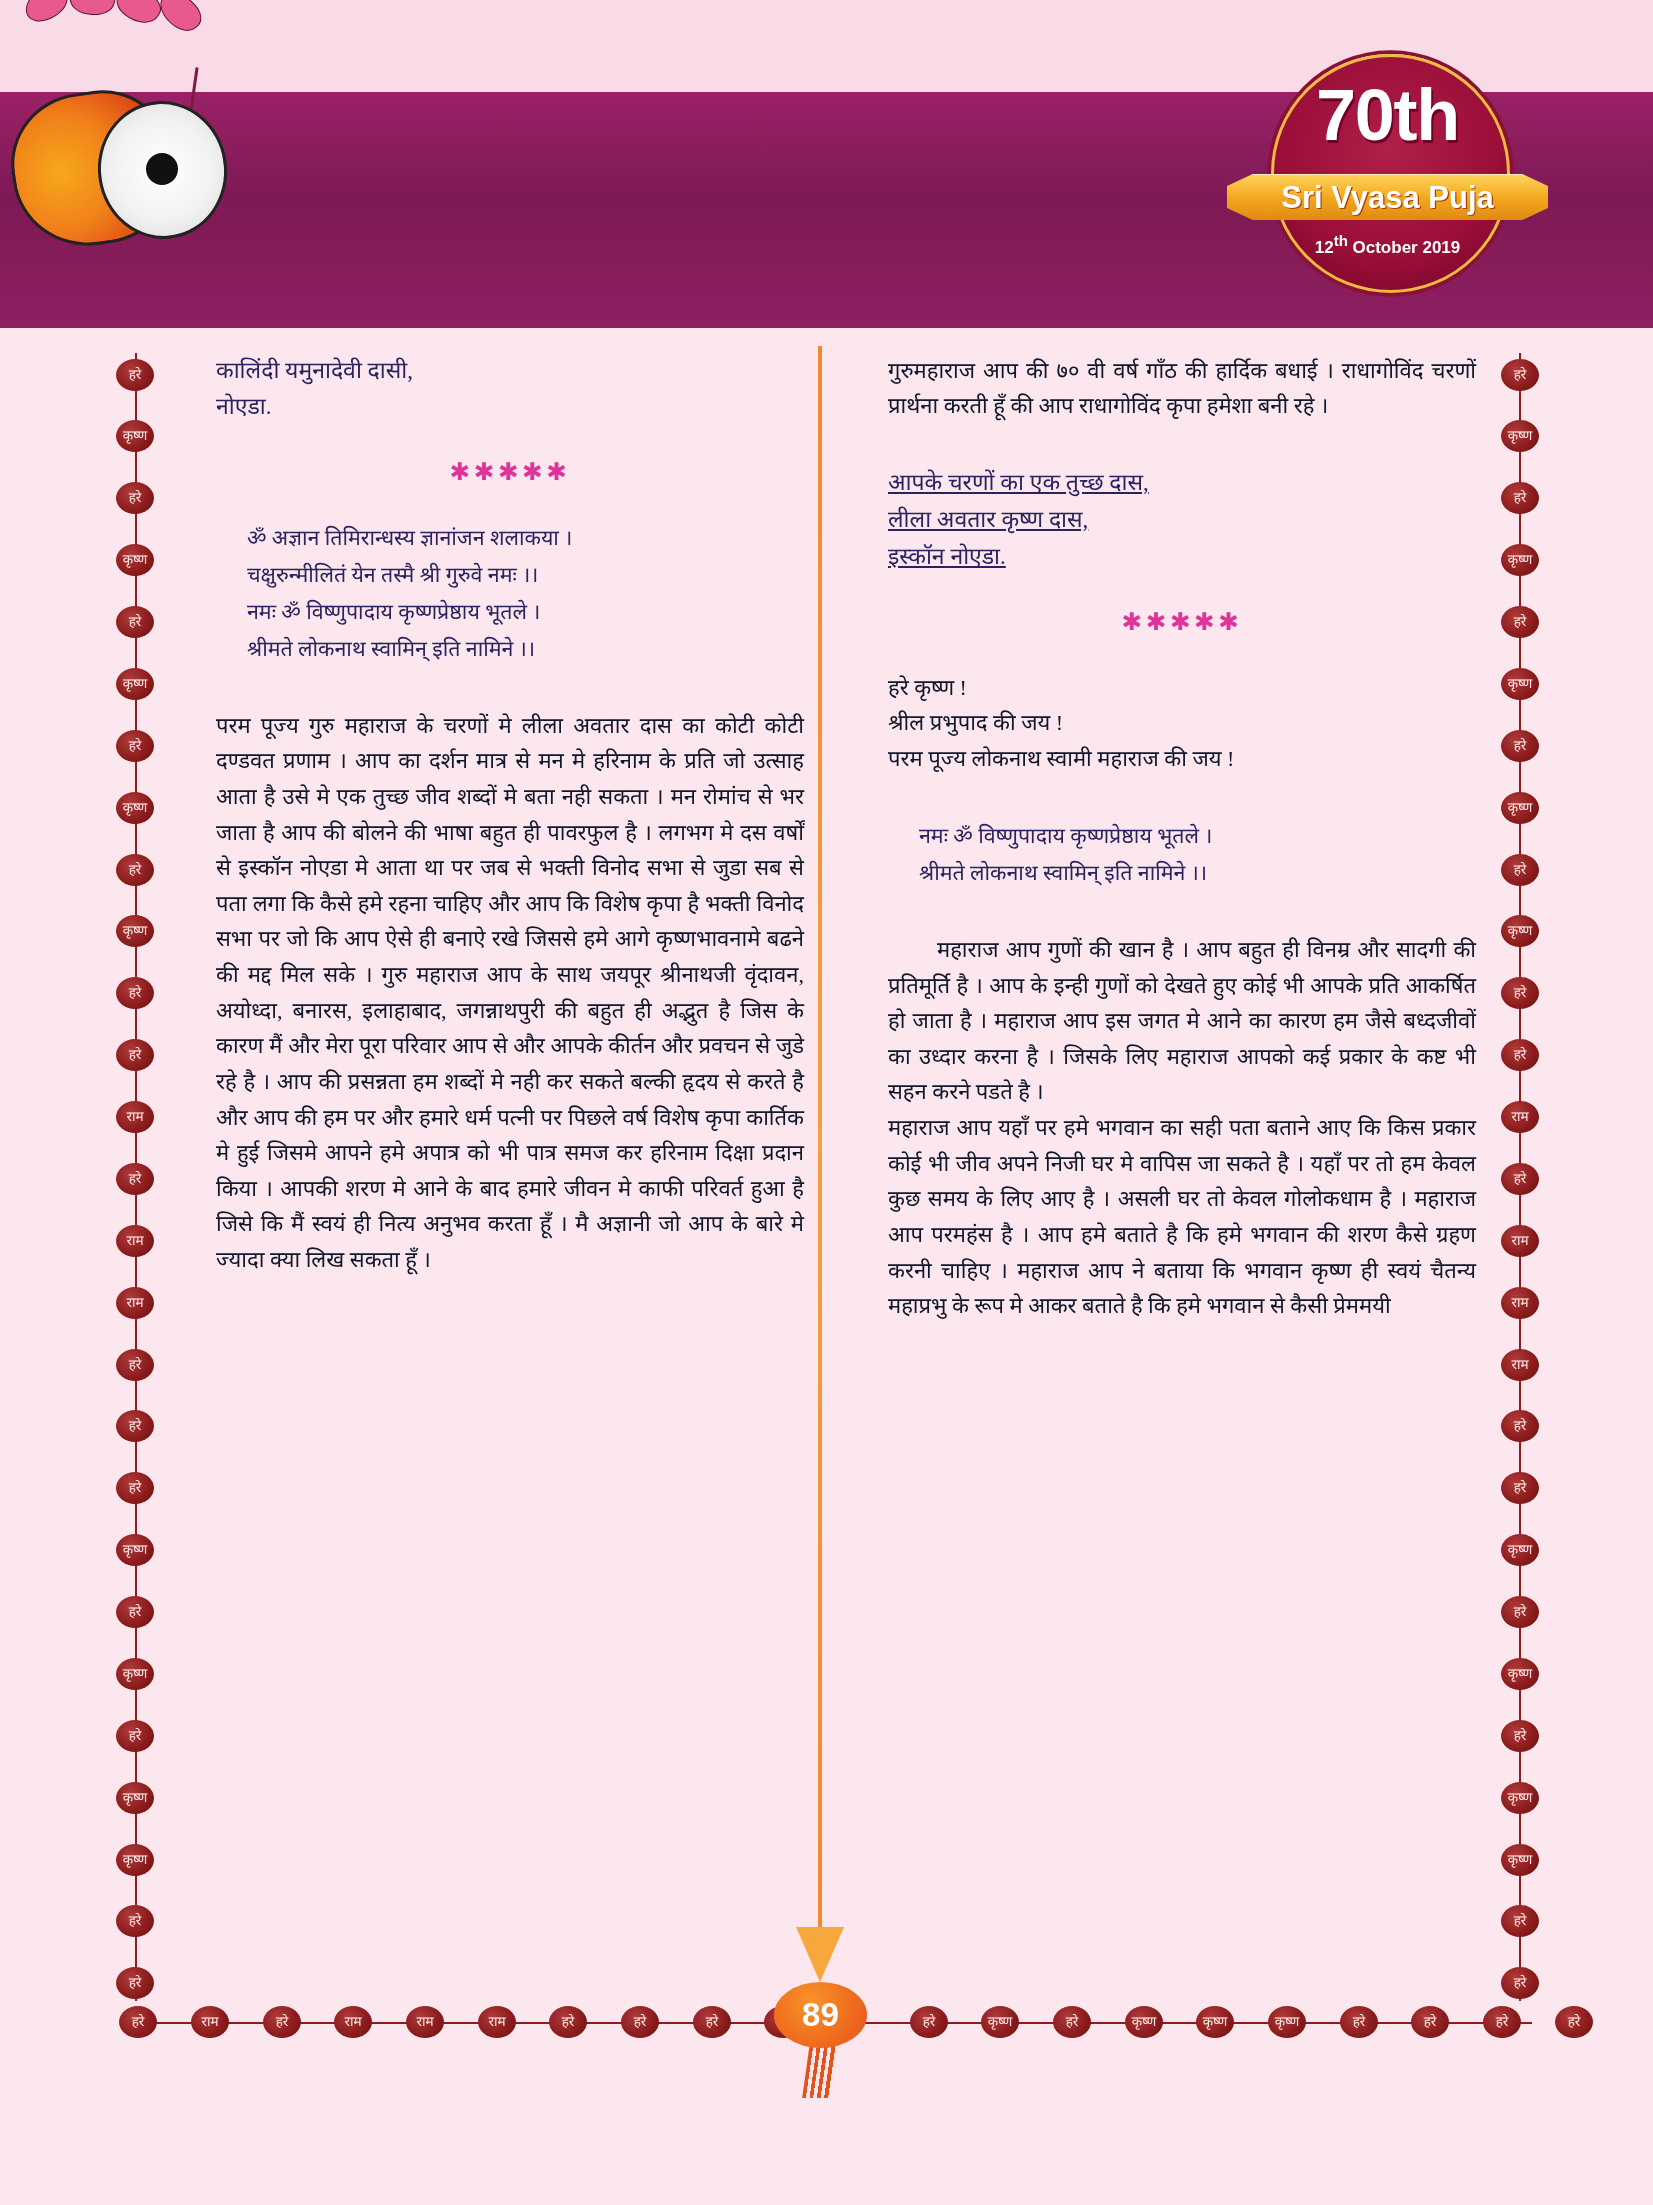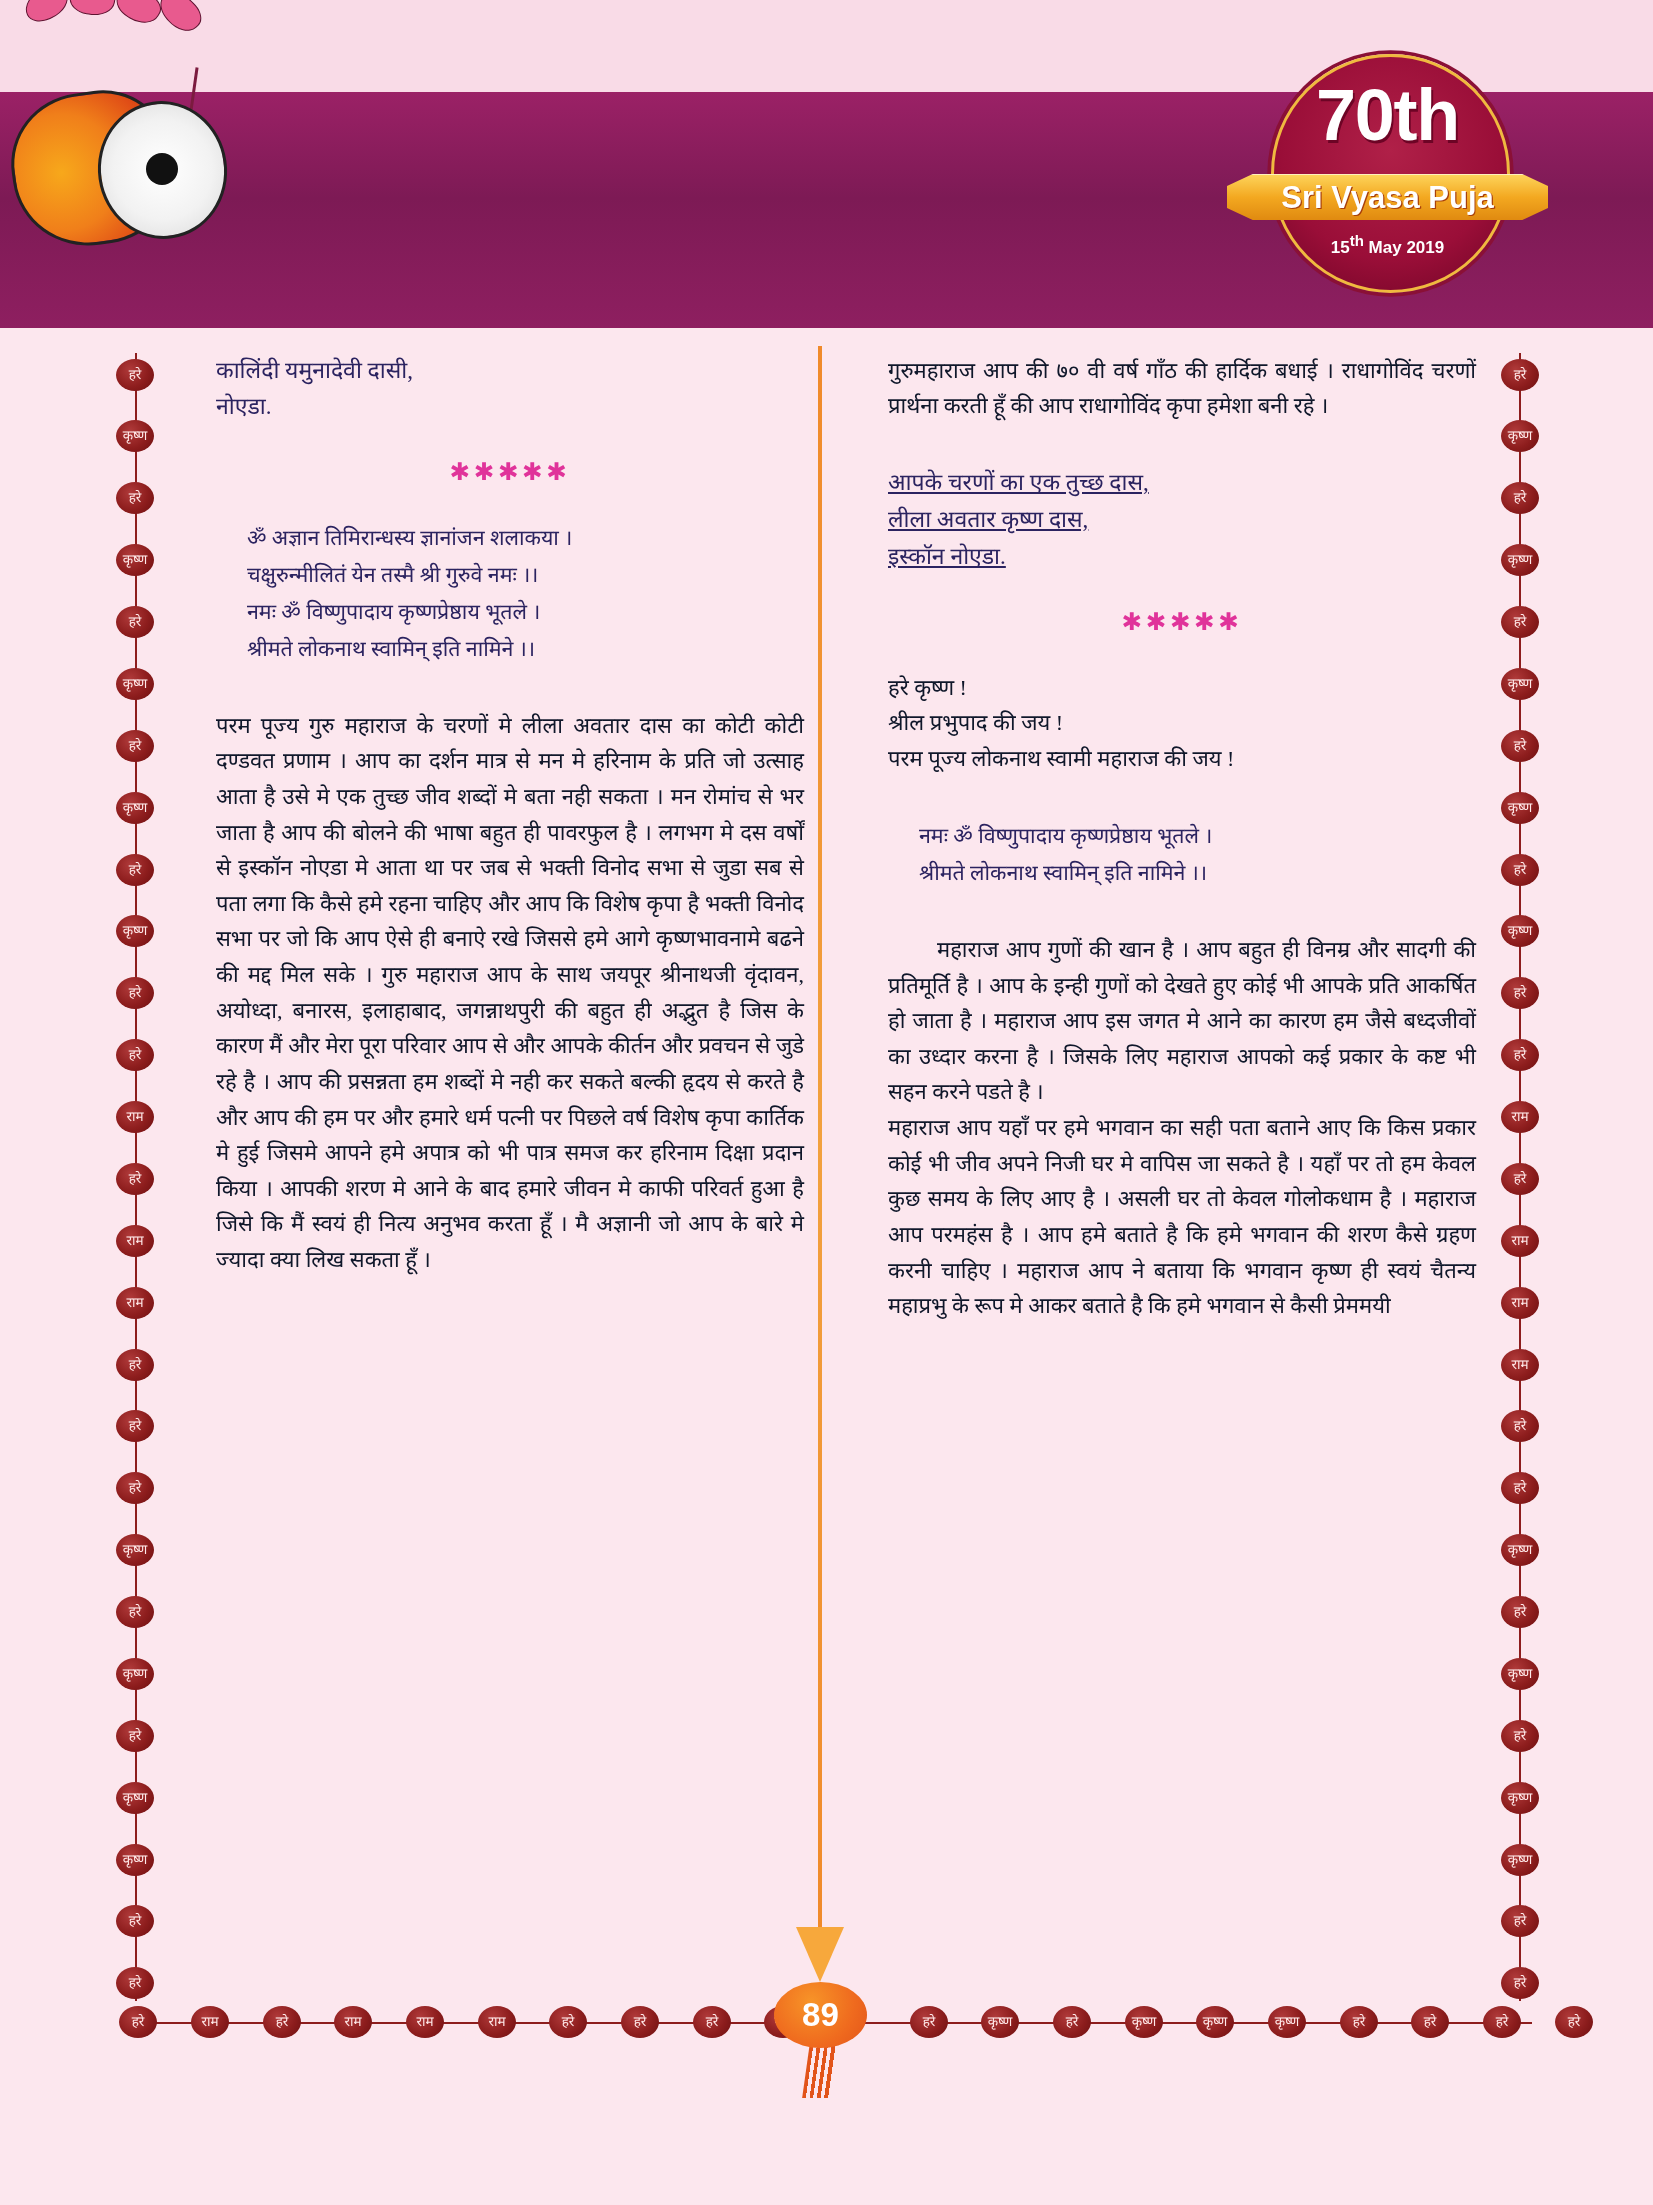--- a/index.html
+++ b/index.html
@@ -226,21 +226,21 @@
     <div class="petal" style="left:98px; top:2.5px;  transform:rotate(30deg);"></div>
     <div class="petal" style="left:140px; top:8.6px; transform:rotate(48deg);"></div>
   </div>
 
   <div class="logo-badge">
     <div class="badge-circle"></div>
     <div class="badge-70">70th</div>
     <div class="ribbon"></div>
     <div class="ribbon-text">Sri Vyasa Puja</div>
     <div class="badge-date">
-      <span>15</span><sup>th</sup><span> May 2019</span>
+      <span>12</span><sup>th</sup><span> October 2019</span>
     </div>
   </div>
 </div>
 
 <div class="page">
 
   <div class="thread-v" style="left:135px;"></div>
   <div class="thread-v" style="left:1519px;"></div>
   <div class="thread-h"></div>
 

